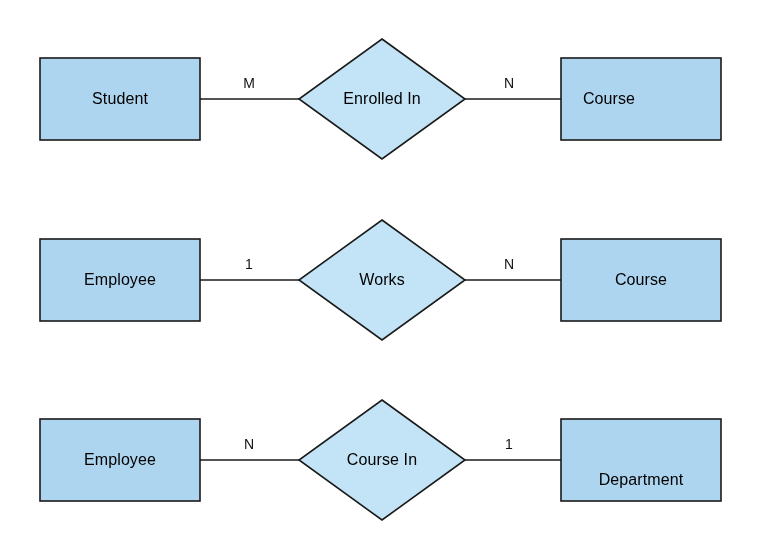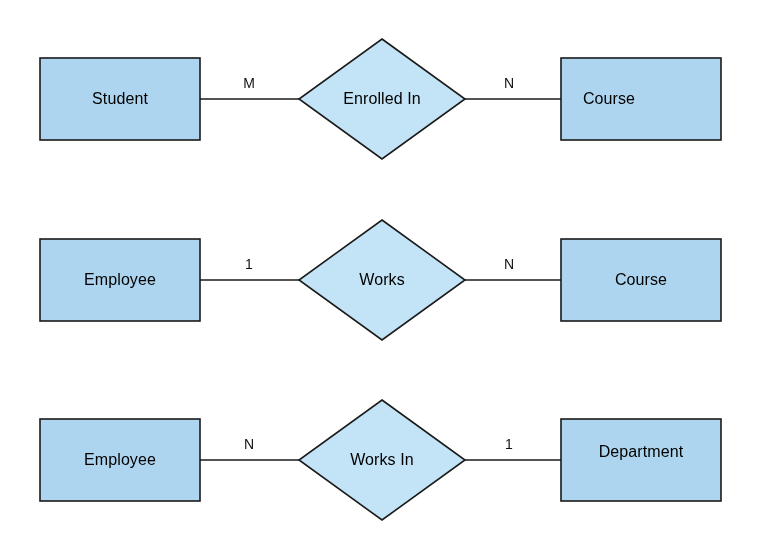--- a/index.html
+++ b/index.html
@@ -74,18 +74,18 @@
       <div class="shape-label" style="left: 609px; top: 99px;">Course</div>
       <div class="shape-label" style="left: 382px; top: 99px;">Enrolled In</div>
       <div class="card-label" style="left: 249px; top: 83px;">M</div>
       <div class="card-label" style="left: 509px; top: 83px;">N</div>
       <div class="shape-label" style="left: 120px; top: 280px;">Employee</div>
       <div class="shape-label" style="left: 641px; top: 280px;">Course</div>
       <div class="shape-label" style="left: 382px; top: 280px;">Works</div>
       <div class="card-label" style="left: 249px; top: 264px;">1</div>
       <div class="card-label" style="left: 509px; top: 264px;">N</div>
       <div class="shape-label" style="left: 120px; top: 460px;">Employee</div>
-      <div class="shape-label" style="left: 641px; top: 452px; text-align: right;">Department</div>
-      <div class="shape-label" style="left: 382px; top: 460px;">Works In</div>
+      <div class="shape-label" style="left: 641px; top: 480px; text-align: right;">Department</div>
+      <div class="shape-label" style="left: 382px; top: 460px;">Course In</div>
       <div class="card-label" style="left: 249px; top: 444px;">N</div>
       <div class="card-label" style="left: 509px; top: 444px;">1</div>
     </div>
 </div>
 
 </body></html>

